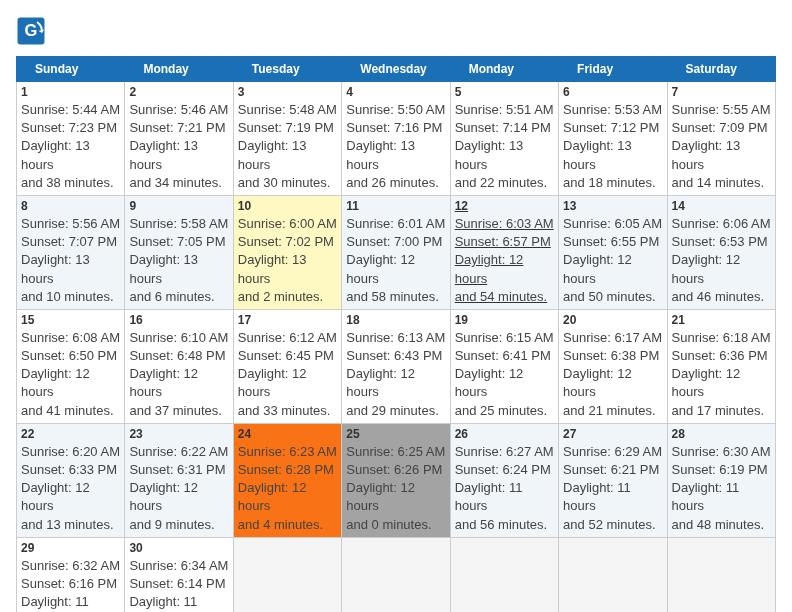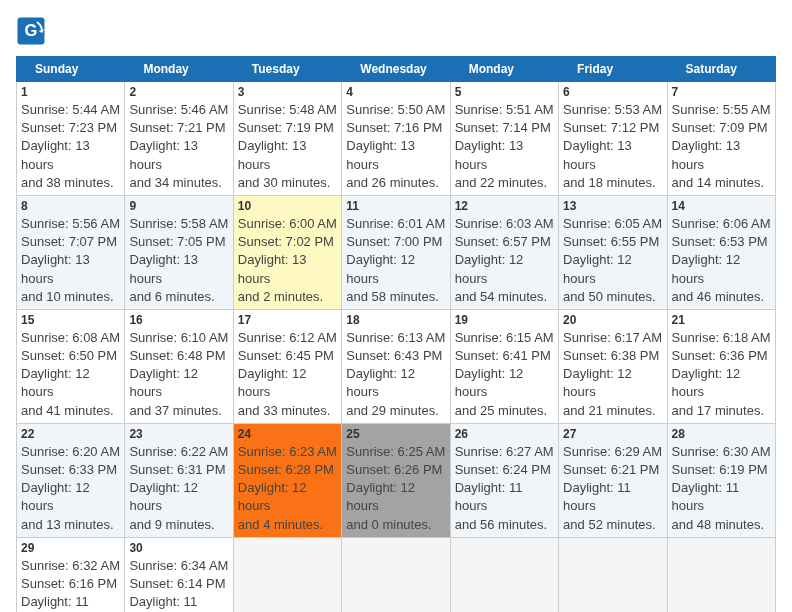--- a/index.html
+++ b/index.html
@@ -172,21 +172,21 @@
             <div class="day-info">Sunrise: 5:58 AM<br>Sunset: 7:05 PM<br>Daylight: 13 hours<br>and 6 minutes.</div>
           </td>
           <td class="" style="background: #fef9c3;">
             <span class="day-num">10</span>
             <div class="day-info">Sunrise: 6:00 AM<br>Sunset: 7:02 PM<br>Daylight: 13 hours<br>and 2 minutes.</div>
           </td>
           <td class="" style="background: rgb(240, 245, 250);">
             <span class="day-num">11</span>
             <div class="day-info">Sunrise: 6:01 AM<br>Sunset: 7:00 PM<br>Daylight: 12 hours<br>and 58 minutes.</div>
           </td>
-          <td class="" style="background: rgb(240, 245, 250);">
+          <td class="" style="background: rgb(240, 245, 250); text-decoration: underline;">
             <span class="day-num">12</span>
             <div class="day-info">Sunrise: 6:03 AM<br>Sunset: 6:57 PM<br>Daylight: 12 hours<br>and 54 minutes.</div>
           </td>
           <td class="" style="background: rgb(240, 245, 250);">
             <span class="day-num">13</span>
             <div class="day-info">Sunrise: 6:05 AM<br>Sunset: 6:55 PM<br>Daylight: 12 hours<br>and 50 minutes.</div>
           </td>
           <td class="" style="background: rgb(240, 245, 250);">
             <span class="day-num">14</span>
             <div class="day-info">Sunrise: 6:06 AM<br>Sunset: 6:53 PM<br>Daylight: 12 hours<br>and 46 minutes.</div>

